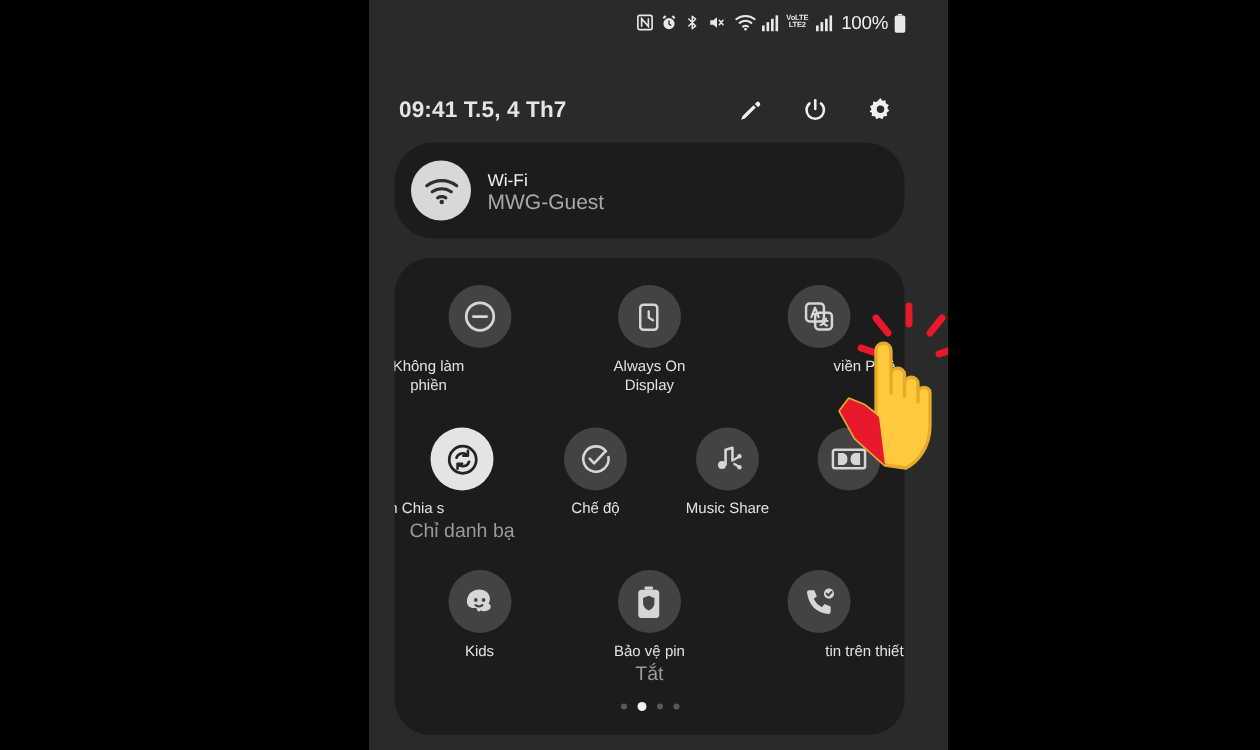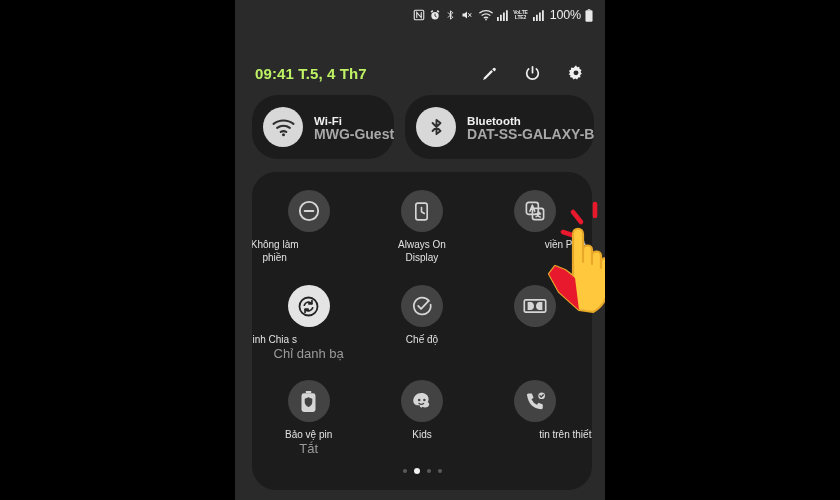--- a/index.html
+++ b/index.html
@@ -6,23 +6,24 @@
   body{
     width:840px;height:500px;
     background:#000;
     font-family:"Liberation Sans", sans-serif;
     overflow:hidden;
   }
   #stage{position:relative;width:840px;height:500px;background:#000;}
 
   
   #phone{
-    position:absolute;left:235px;top:0;width:370px;height:500px;
+    position:absolute;left:246px;top:0;width:370px;height:500px;
     background:#2a2a2a;
     overflow:hidden;
+    padding-left:16px;
   }
 
   
   #statusbar{
     position:absolute;left:0;top:0;width:370px;height:30px;
     display:flex;align-items:center;justify-content:flex-end;
     padding-right:12px;box-sizing:border-box;
     gap:4px;
   }
   .sbicon{display:inline-flex;align-items:center;justify-content:center;
@@ -33,39 +34,39 @@
     display:inline-flex;flex-direction:column;align-items:center;justify-content:center;
     line-height:5px;color:#e8e8e8;font-size:5px;font-weight:bold;letter-spacing:-0.1px;
     margin:0 1px;
   }
 
   
   #header{
     position:absolute;left:0;top:56px;width:370px;height:34px;
     display:flex;align-items:center;box-sizing:border-box;padding:0 20px;
   }
-  #clockdate{color:#bef264;font-size:15px;font-weight:bold;letter-spacing:0.1px;}
+  #clockdate{color:#e5e5e5;font-size:15px;font-weight:bold;letter-spacing:0.1px;}
   #headericons{margin-left:auto;display:flex;align-items:center;gap:26px;}
   .hicon{color:#f0f0f0;fill:#f0f0f0;display:inline-flex;cursor:pointer;}
 
   
   #pills{
     position:absolute;left:17px;top:95px;width:340px;height:64px;
     display:flex;gap:11px;
   }
   .pill{
     flex:1;background:#1c1c1c;border-radius:26px;
     display:flex;align-items:center;padding-left:11px;box-sizing:border-box;
     gap:11px;
   }
   .pill-ico{
     width:40px;height:40px;border-radius:50%;background:#d8d8d8;
     display:flex;align-items:center;justify-content:center;flex:0 0 40px;
   }
-  .pill-txt{display:flex;flex-direction:column;overflow:hidden;font-weight:bold;}
+  .pill-txt{display:flex;flex-direction:column;overflow:hidden;}
   .pill-title{color:#f0f0f0;font-size:11.5px;line-height:14px;white-space:nowrap;}
   .pill-sub{color:#a8a8a8;font-size:14px;line-height:13px;white-space:nowrap;}
 
   
   #tilepanel{
     position:absolute;left:17px;top:172px;width:340px;height:318px;
     background:#1c1c1c;border-radius:24px;overflow:hidden;
   }
   .tilerow{
     position:absolute;left:0;width:340px;height:95px;
@@ -227,31 +228,20 @@
             <path d="M9.1 14.6A6 6 0 0 1 14.9 14.6" fill="none" stroke="#2f2f2f" stroke-width="2.2" stroke-linecap="round"></path>
             <circle cx="12" cy="17.6" r="1.6" fill="#2f2f2f"></circle>
           </svg>
         </div>
         <div class="pill-txt">
           <span class="pill-title">Wi-Fi</span>
           <span class="pill-sub">MWG-Guest</span>
         </div>
       </div>
 
-      <div class="pill">
-        <div class="pill-ico">
-          <svg width="19" height="22" viewBox="0 0 24 24">
-              <path d="M7 7l10 10-5 4V3l5 4L7 17" fill="none" stroke="#2f2f2f" stroke-width="2.4" stroke-linejoin="round" stroke-linecap="round"></path>
-            </svg>
-        </div>
-        <div class="pill-txt">
-          <span class="pill-title">Bluetooth</span>
-          <span class="pill-sub">DAT-SS-GALAXY-B</span>
-        </div>
-      </div>
     </div>
 
     <div id="tilepanel">
 
       <div class="tilerow" id="row0">
 
         <div class="tile clip-left">
           <div class="tile-ico">
             <svg width="22" height="22" viewBox="0 0 24 24">
                 <circle cx="12" cy="12" r="10" fill="none" stroke="currentColor" stroke-width="2"></circle>
@@ -304,56 +294,68 @@
         <div class="tile">
           <div class="tile-ico">
             <svg width="22" height="22" viewBox="0 0 24 24">
               <path d="M19.6 6.4a9.2 9.2 0 1 0 1.8 4.2" fill="none" stroke="currentColor" stroke-width="1.9" stroke-linecap="round"></path>
               <path d="M7.8 11.8 11 15.2l8-8.6" fill="none" stroke="currentColor" stroke-width="1.9" stroke-linecap="round" stroke-linejoin="round"></path>
             </svg>
           </div>
           <div class="tile-label">Chế độ</div>
         </div>
 
+        <div class="tile">
+          <div class="tile-ico">
+            <svg width="22" height="22" viewBox="0 0 24 24">
+              <path d="M10.6 16V5.2l5-1.4V13" fill="none" stroke="currentColor" stroke-width="1.9" stroke-linecap="round" stroke-linejoin="round"></path>
+              <circle cx="8" cy="16.4" r="2.9" fill="currentColor"></circle>
+              <path d="M17 12.4l3.4-2M17 15.6l3.4 2" stroke="currentColor" stroke-width="1.7" stroke-linecap="round" fill="none"></path>
+              <circle cx="20.7" cy="10" r="1.6" fill="currentColor"></circle>
+              <circle cx="20.7" cy="18" r="1.6" fill="currentColor"></circle>
+            </svg>
+          </div>
+          <div class="tile-label">Music Share</div>
+        </div>
 
         <div class="tile">
           <div class="tile-ico">
             <svg width="24" height="20" viewBox="0 0 26 20">
               <rect x="1.4" y="3.4" width="23.2" height="13.2" rx="1.4" fill="none" stroke="currentColor" stroke-width="1.8"></rect>
               <path d="M5 5.6h3c2.4 0 3.9 1.8 3.9 4.4S10.4 14.4 8 14.4H5z" fill="currentColor"></path>
               <path d="M21 5.6h-3c-2.4 0-3.9 1.8-3.9 4.4s1.5 4.4 3.9 4.4h3z" fill="currentColor"></path>
             </svg>
           </div>
         </div>
       </div>
 
       <div class="tilerow" id="row2">
-
-        <div class="tile">
-          <div class="tile-ico">
-            <svg width="17" height="23" viewBox="0 0 18 24">
-              <rect x="6" y="0.8" width="6" height="2.4" rx="0.9" fill="currentColor"></rect>
-              <rect x="1.6" y="3.2" width="14.8" height="20" rx="2.6" fill="currentColor"></rect>
-              <path d="M9 7.4 13 9v3.6c0 2.5-1.7 4.4-4 5.2-2.3-.8-4-2.7-4-5.2V9z" fill="#434343"></path>
-            </svg>
-          </div>
-          <div class="tile-label">Bảo vệ pin</div>
-          <div class="tile-sub">Tắt</div>
-        </div>
 
         <div class="tile">
           <div class="tile-ico">
             <svg width="23" height="23" viewBox="0 0 24 24">
               <path d="M12 3.2c4.2 0 7.4 2.6 7.4 6.4 0 1.4-.4 2.4-1 3.2 1 .4 1.6 1.2 1.6 2.2 0 1.9-2 3.2-4.4 3.2-1 0-1.9-.2-2.6-.6-.3.5-.6.8-1 .8-1.1 0-1.9-1.2-1.9-2.4H8c-2.6 0-4.6-1.8-4.6-4.4C3.4 6.6 7.2 3.2 12 3.2z" fill="currentColor"></path>
               <circle cx="9.6" cy="10.4" r="1.3" fill="#434343"></circle>
               <circle cx="15" cy="10.4" r="1.3" fill="#434343"></circle>
               <path d="M9.4 14c1.4 1.1 3.4 1.1 4.8 0" stroke="#434343" stroke-width="1.4" fill="none" stroke-linecap="round"></path>
             </svg>
           </div>
           <div class="tile-label">Kids</div>
+        </div>
+
+        <div class="tile">
+          <div class="tile-ico">
+            <svg width="17" height="23" viewBox="0 0 18 24">
+              <rect x="6" y="0.8" width="6" height="2.4" rx="0.9" fill="currentColor"></rect>
+              <rect x="1.6" y="3.2" width="14.8" height="20" rx="2.6" fill="currentColor"></rect>
+              <path d="M9 7.4 13 9v3.6c0 2.5-1.7 4.4-4 5.2-2.3-.8-4-2.7-4-5.2V9z" fill="#434343"></path>
+            </svg>
+          </div>
+          <div class="tile-label">Bảo vệ pin</div>
+          <div class="tile-sub">Tắt</div>
         </div>
 
 
         <div class="tile clip-right">
           <div class="tile-ico">
             <svg width="23" height="23" viewBox="0 0 24 24">
               <path d="M4.6 3.6h3.6l1.8 4.4-2.2 1.6a12 12 0 0 0 5.8 5.8l1.6-2.2 4.4 1.8v3.6c0 .9-.8 1.6-1.7 1.5C9.6 19.5 4.5 14.4 3.1 5.3c-.1-.9.6-1.7 1.5-1.7z" fill="currentColor"></path>
               <circle cx="18.4" cy="6" r="4.2" fill="currentColor" stroke="#434343" stroke-width="1.4"></circle>
               <path d="M16.7 6l1.3 1.3 2.2-2.4" stroke="#434343" stroke-width="1.4" fill="none" stroke-linecap="round" stroke-linejoin="round"></path>
             </svg>

